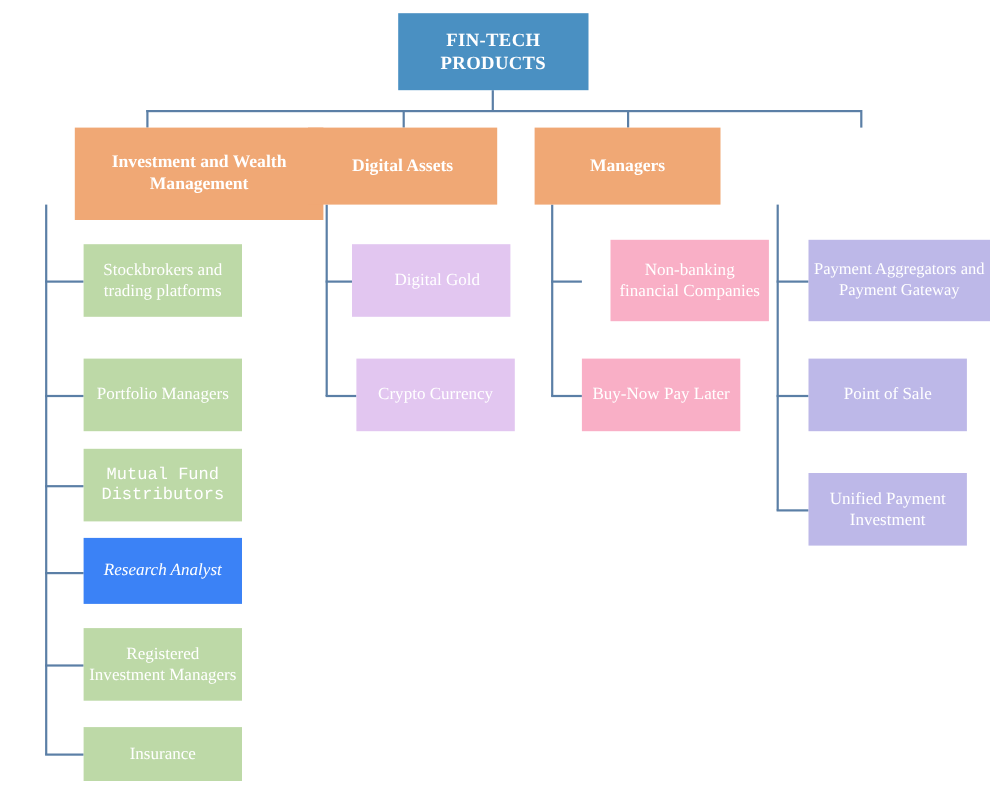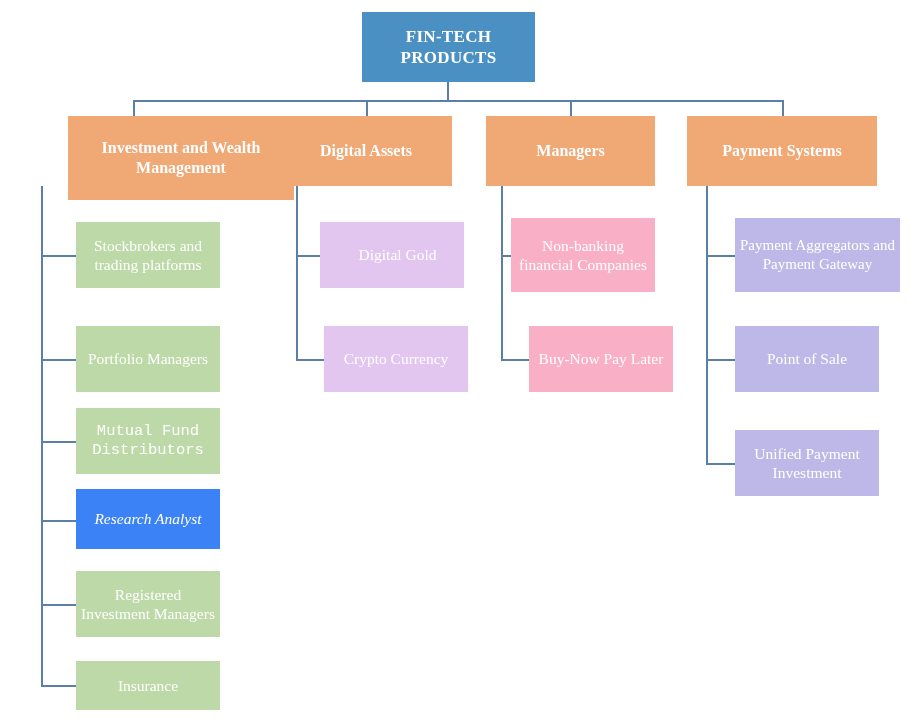--- a/index.html
+++ b/index.html
@@ -98,23 +98,20 @@
   </div>
 
   <div class="node node-l2" style="left:280px; top:116px; width:172px; height:70px; background:#F0A875;">
     <span>Digital Assets</span>
   </div>
 
   <div class="node node-l2" style="left:486px; top:116px; width:169px; height:70px; background:#F0A875;">
     <span>Managers</span>
   </div>
 
-  <div class="node node-l2" style="left:687px; top:116px; width:190px; height:70px; background:#F0A875;">
-    <span>Payment Systems</span>
-  </div>
 
   <div class="node node-leaf" style="left:76px; top:222px; width:144px; height:66px; background:#BDD9A7;">
     <span>Stockbrokers and trading platforms</span>
   </div>
   <div class="node node-leaf" style="left:76px; top:326px; width:144px; height:66px; background:#BDD9A7;">
     <span>Portfolio Managers</span>
   </div>
   <div class="node node-leaf" style="left:76px; top:408px; width:144px; height:66px; background:#BDD9A7;font-family:Liberation Mono, monospace;">
     <span>Mutual Fund Distributors</span>
   </div>
@@ -128,21 +125,21 @@
     <span>Insurance</span>
   </div>
 
   <div class="node node-leaf" style="left:320px; top:222px; width:144px; height:66px; background:#E2C6F0;padding-left:16px;">
     <span>Digital Gold</span>
   </div>
   <div class="node node-leaf" style="left:324px; top:326px; width:144px; height:66px; background:#E2C6F0;">
     <span>Crypto Currency</span>
   </div>
 
-  <div class="node node-leaf" style="left:511px; top:218px; width:144px; height:74px; background:#F9AFC6;">
+  <div class="node node-leaf" style="left:555px; top:218px; width:144px; height:74px; background:#F9AFC6;">
     <span>Non-banking financial Companies</span>
   </div>
   <div class="node node-leaf" style="left:529px; top:326px; width:144px; height:66px; background:#F9AFC6;">
     <span>Buy-Now Pay Later</span>
   </div>
 
   <div class="node node-leaf wide" style="left:735px; top:218px; width:165px; height:74px; background:#BDB8E8;">
     <span>Payment Aggregators and Payment Gateway</span>
   </div>
   <div class="node node-leaf" style="left:735px; top:326px; width:144px; height:66px; background:#BDB8E8;">

